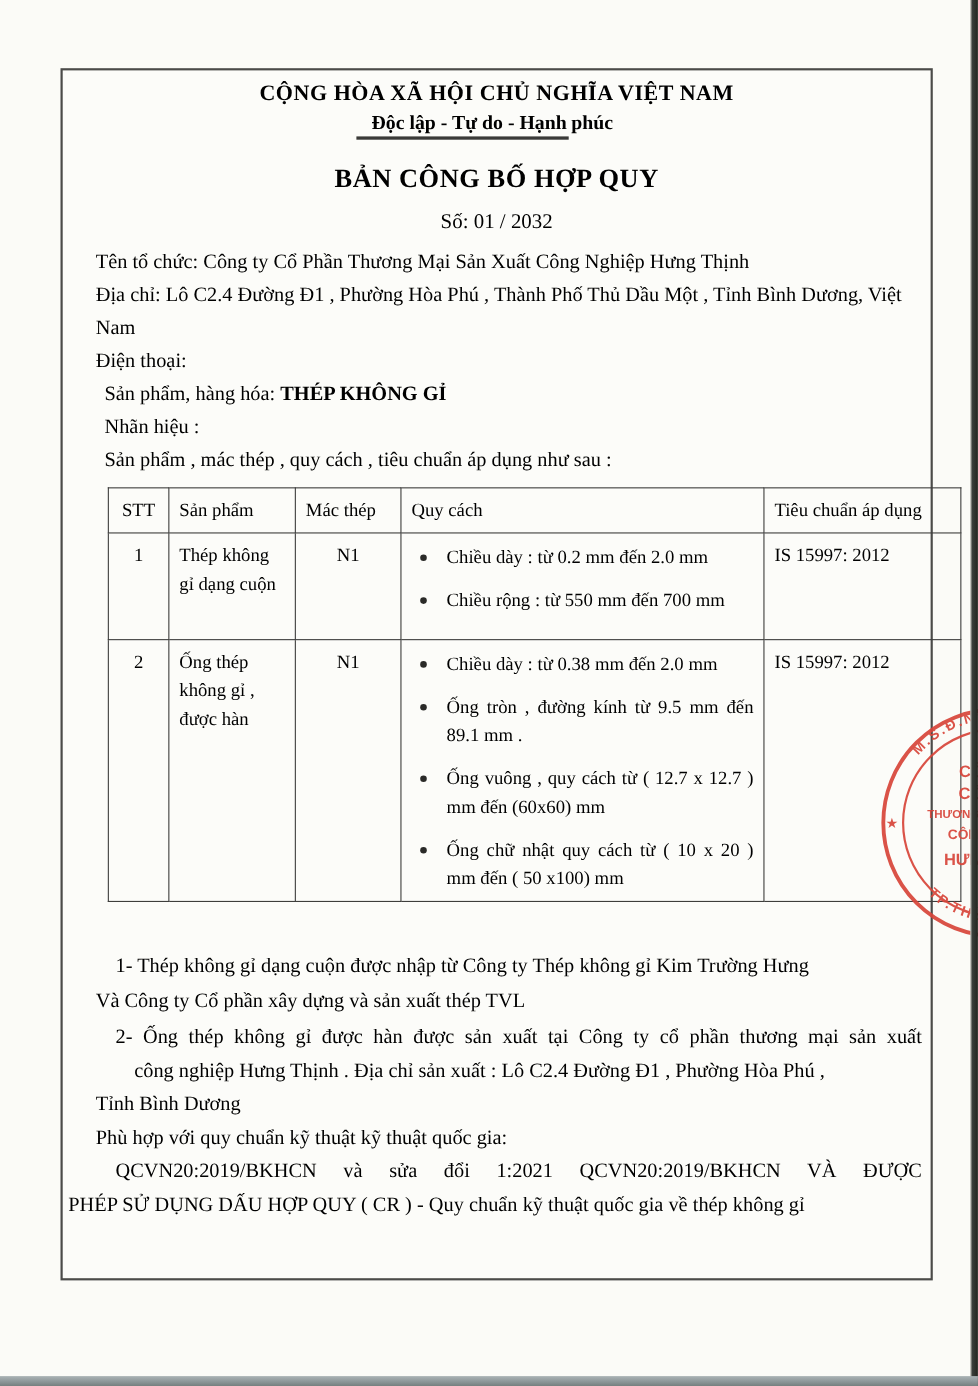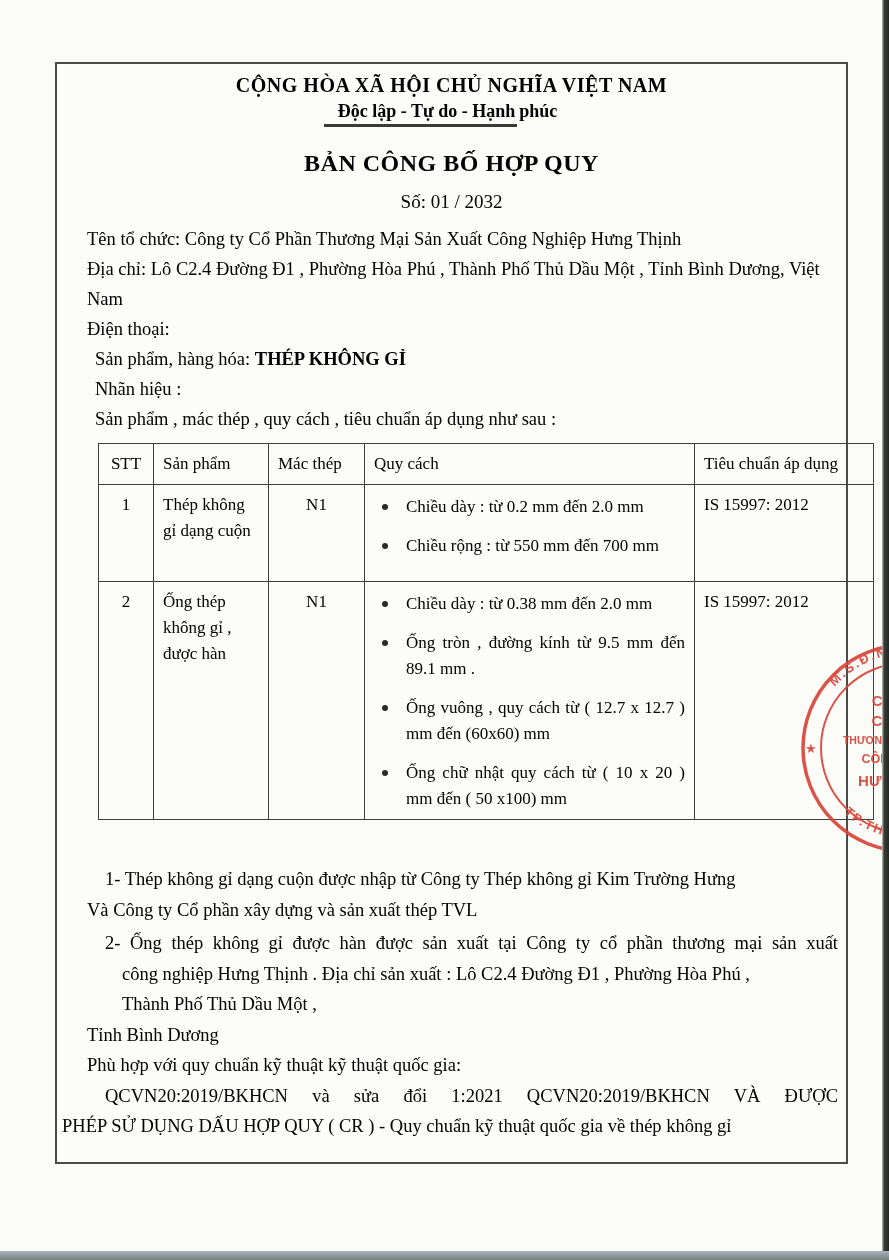--- a/index.html
+++ b/index.html
@@ -138,21 +138,20 @@
           <td>IS 15997: 2012</td>
         </tr>
       </tbody>
     </table>
 
     <div class="notes">
       <div class="n-ind">1-  Thép không gỉ dạng cuộn được nhập từ Công ty Thép không gỉ Kim Trường Hưng</div>
       <div>Và Công ty Cổ phần xây dựng và sản xuất thép TVL</div>
       <div class="n-ind jl gap-top">2-  Ống thép không gỉ được hàn được sản xuất tại Công ty cổ phần thương mại sản xuất</div>
       <div class="n-ind2">công nghiệp Hưng Thịnh . Địa chỉ sản xuất : Lô C2.4 Đường Đ1 , Phường Hòa Phú ,</div>
-      <div class="n-ind2">Thành Phố Thủ Dầu Một ,</div>
       <div>Tỉnh Bình Dương</div>
       <div>Phù hợp với quy chuẩn kỹ thuật kỹ thuật quốc gia:</div>
       <div class="n-ind jl">QCVN20:2019/BKHCN và sửa đổi 1:2021 QCVN20:2019/BKHCN VÀ ĐƯỢC</div>
       <div class="n-out">PHÉP SỬ DỤNG DẤU HỢP QUY ( CR ) -  Quy chuẩn kỹ thuật quốc gia về thép không gỉ</div>
     </div>
 
   </div>
 
   <svg class="stamp" viewBox="0 0 224 224">
     <circle cx="112" cy="112" r="103" fill="none" stroke="#d8453a" stroke-width="3.5"></circle>

